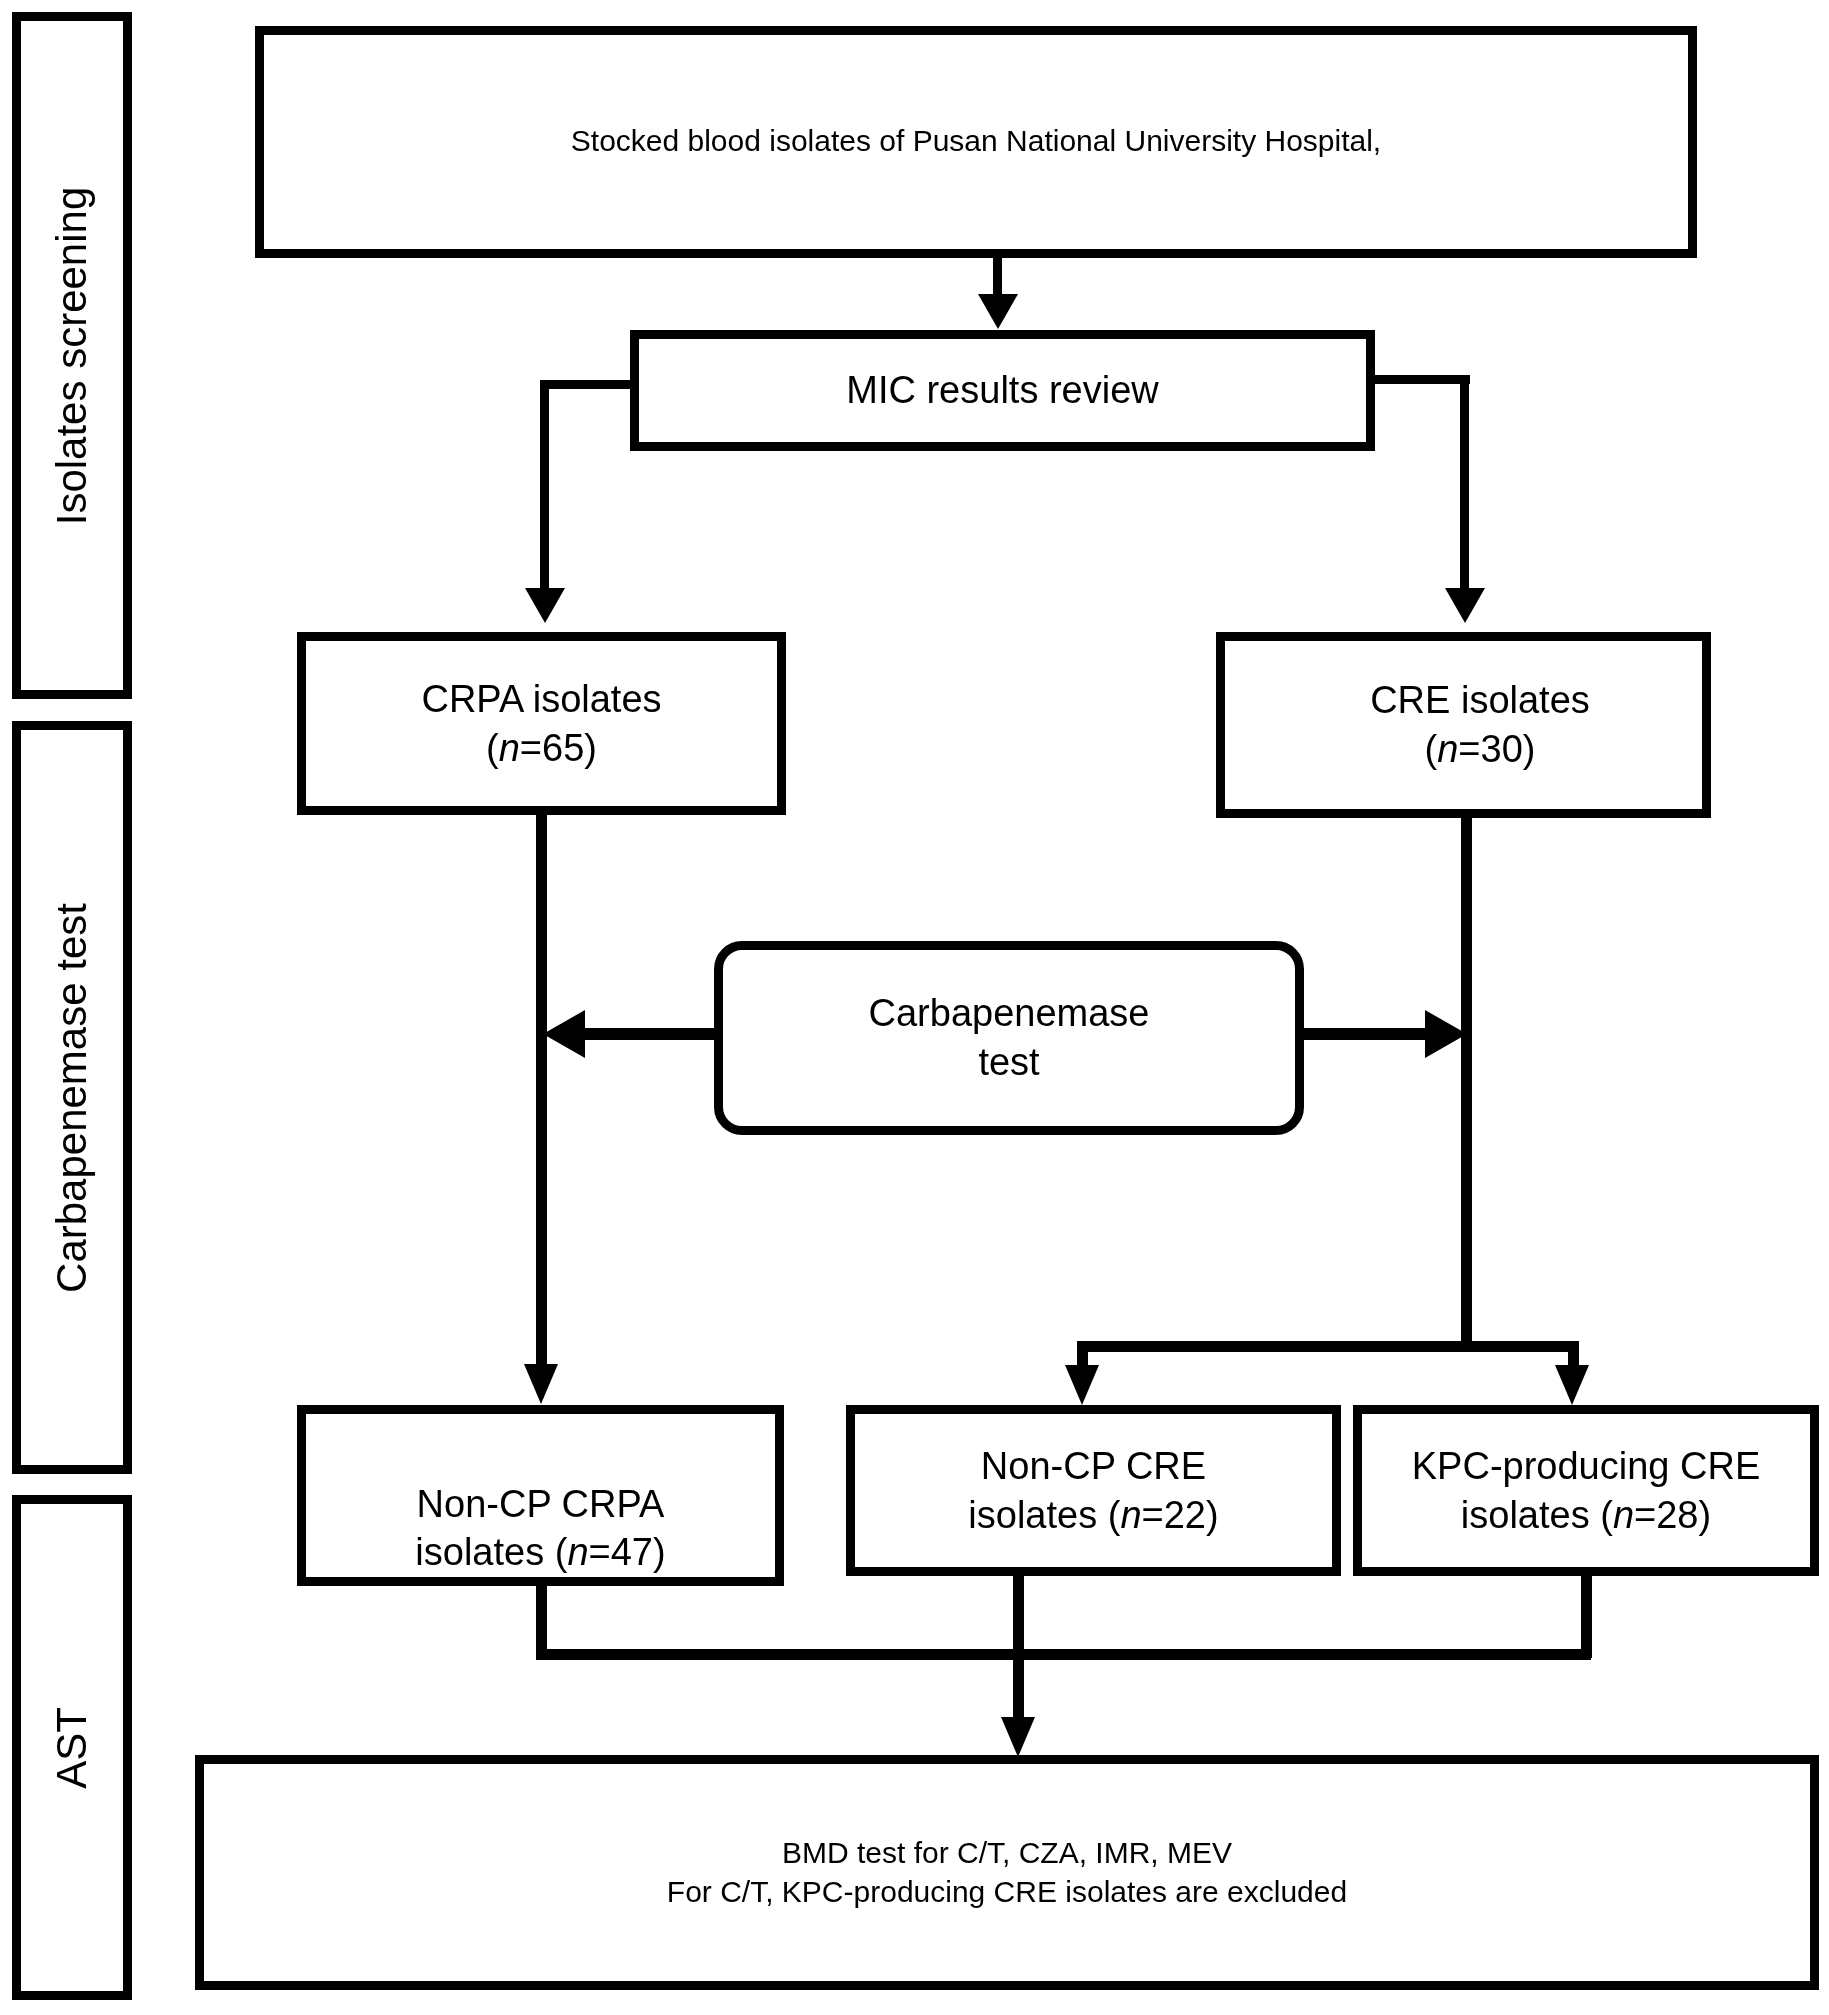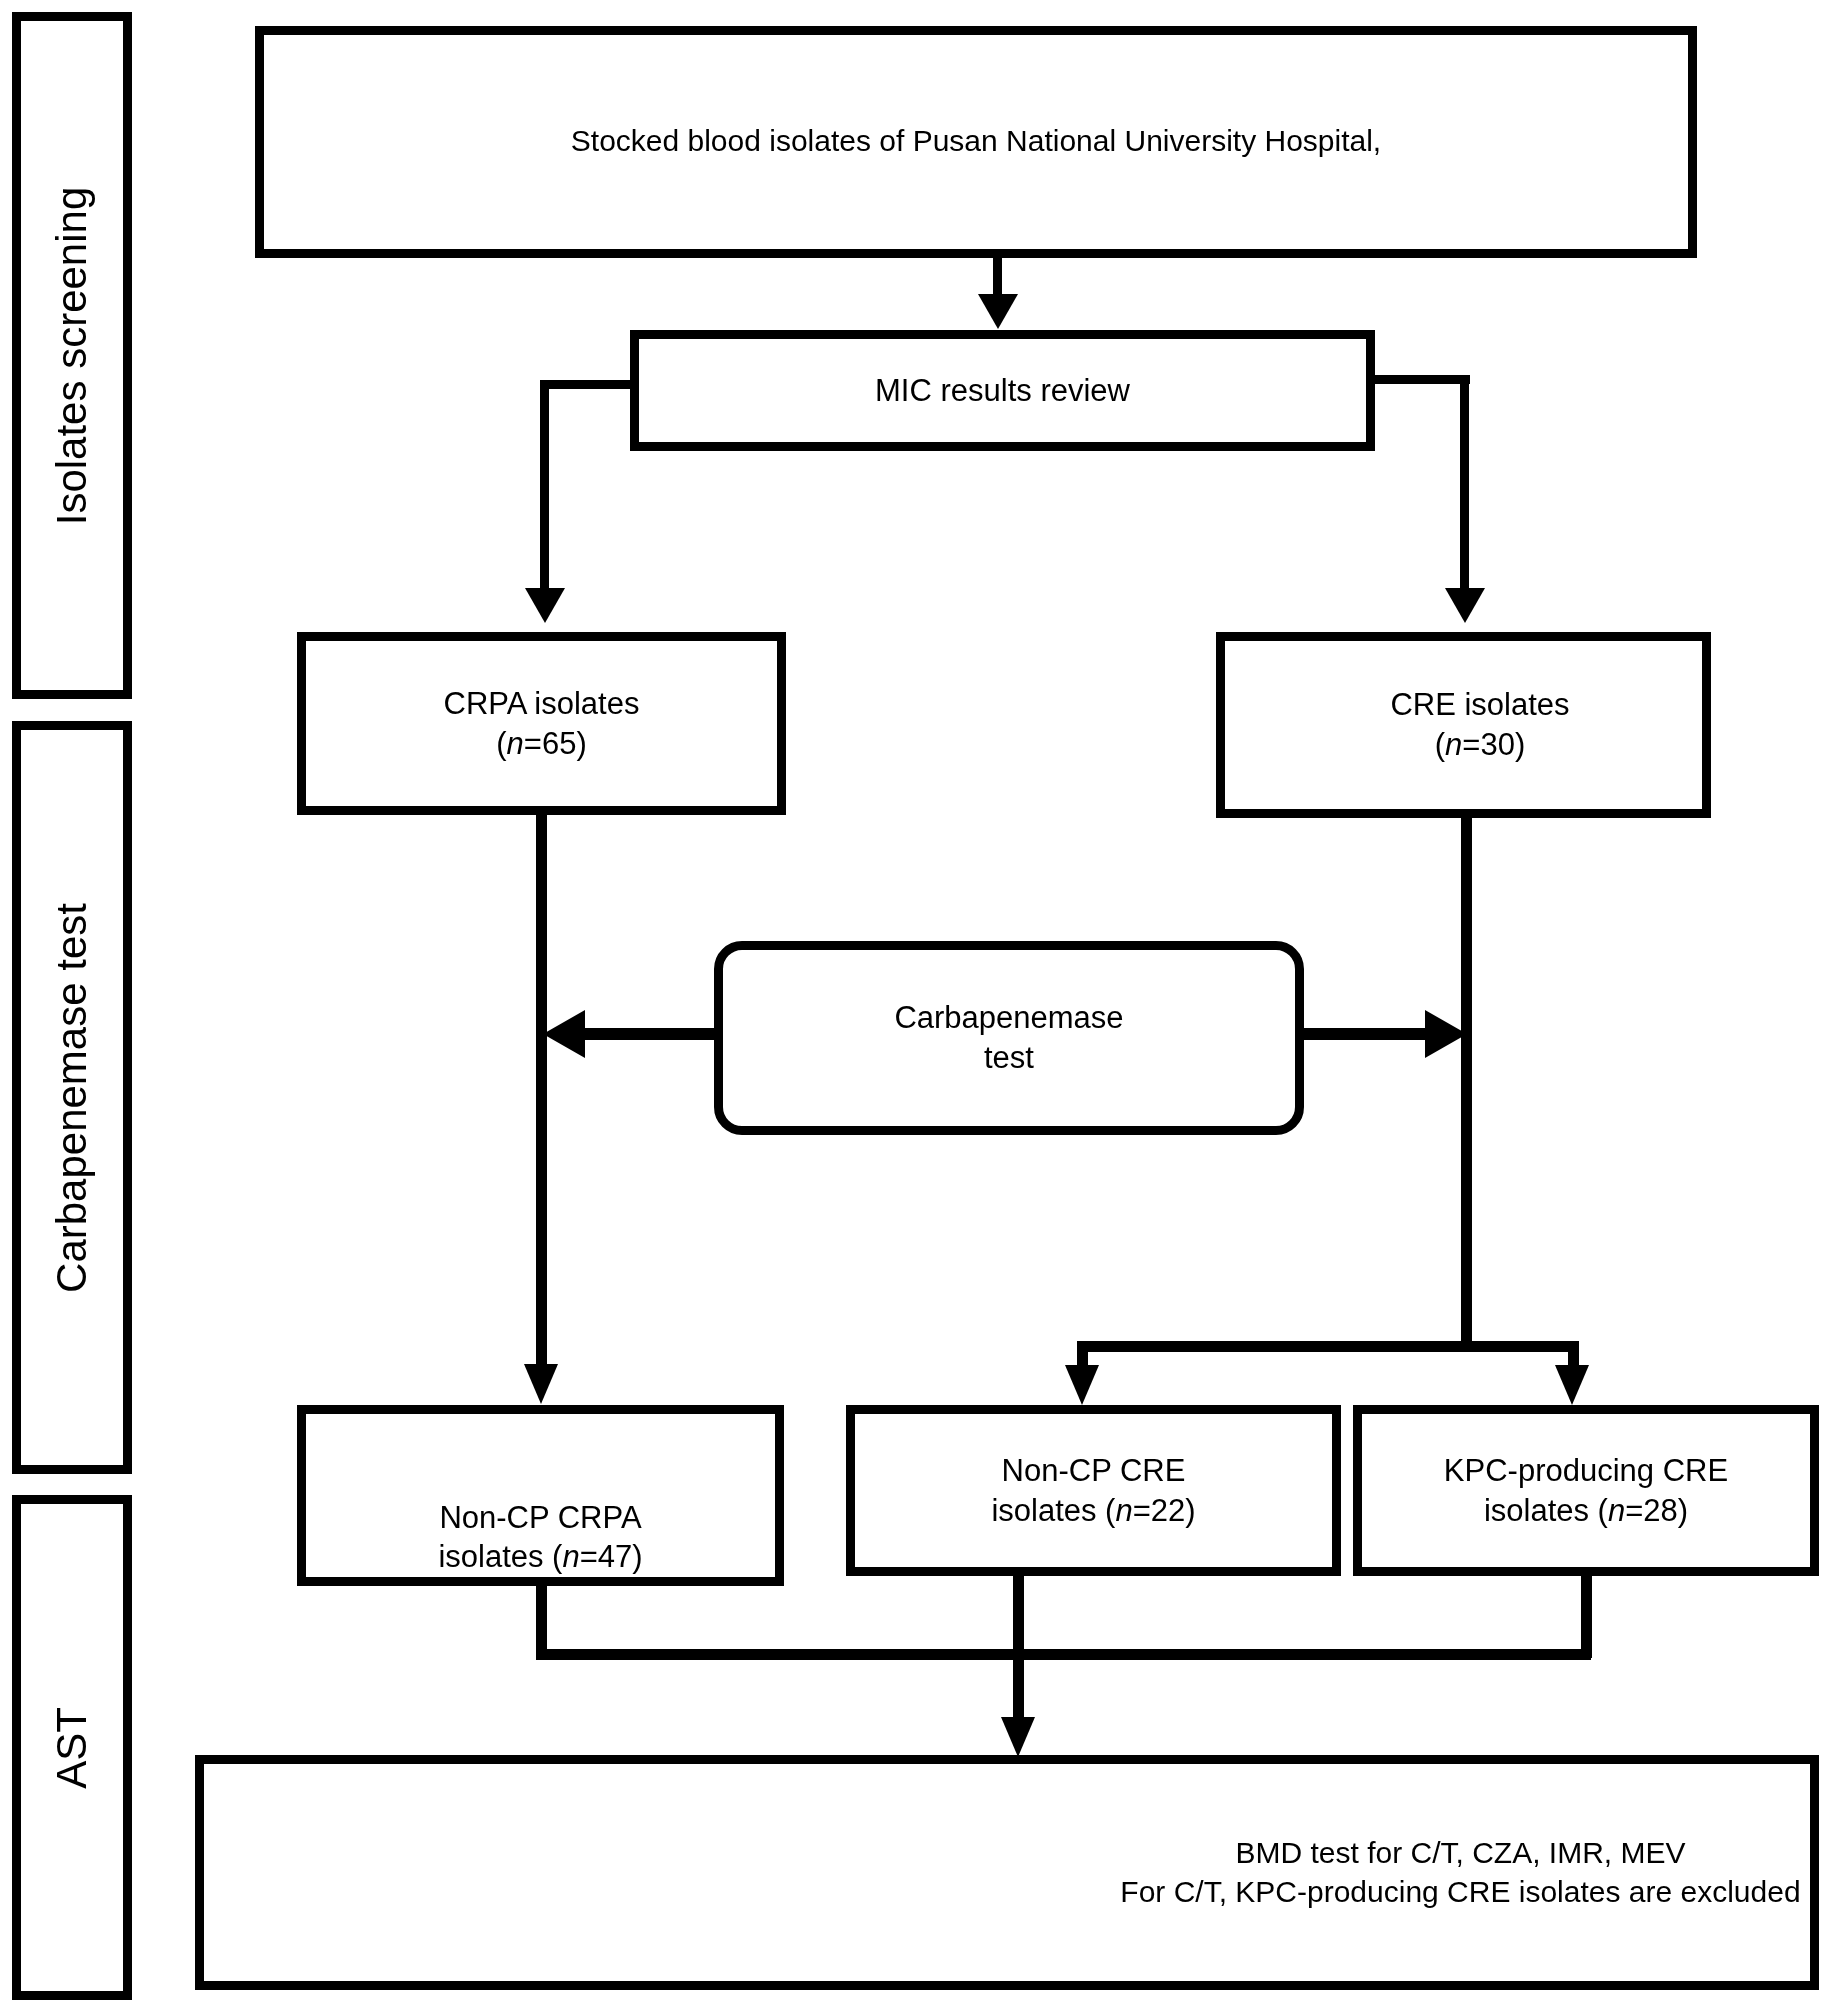--- a/index.html
+++ b/index.html
@@ -41,21 +41,21 @@
     box-sizing: border-box;
     border: 9.4px solid #000000;
     background: #ffffff;
     display: flex;
     align-items: center;
     justify-content: center;
     text-align: center;
     z-index: 5;
   }
   .flow-box .txt {
-    font-size: 31px;
+    font-size: 38px;
     line-height: 1.28;
     color: #000000;
     padding: 0 9.4px;
   }
   .flow-box .txt.big {
     font-size: 30px;
   }
   .n-italic {
     font-style: italic;
   }
@@ -194,21 +194,21 @@
       <span>isolates (</span><span class="n-italic">n</span><span>=28)</span>
     </div>
   </div>
 
   <div class="conn" style="left:536px; top:1584px; width:10.8px; height:74px;"></div>
   <div class="conn" style="left:1581px; top:1574px; width:10.8px; height:84px;"></div>
   <div class="conn" style="left:536px; top:1649px; width:1055px; height:10.8px;"></div>
   <div class="conn" style="left:1013px; top:1574px; width:10.8px; height:162px;"></div>
   <div class="arrow-down slim" style="left:1001px; top:1717px;"></div>
 
-  <div class="flow-box" style="left:195px; top:1755px; width:1624px; height:235px;justify-content:flex-end;">
+  <div class="flow-box" style="left:195px; top:1755px; width:1624px; height:235px;">
     <div class="txt big">
       <span>BMD test for C/T, CZA, IMR, MEV</span><br>
       <span>For C/T, KPC-producing CRE isolates are excluded</span>
     </div>
   </div>
 
 </div>
 
 
 </body></html>

